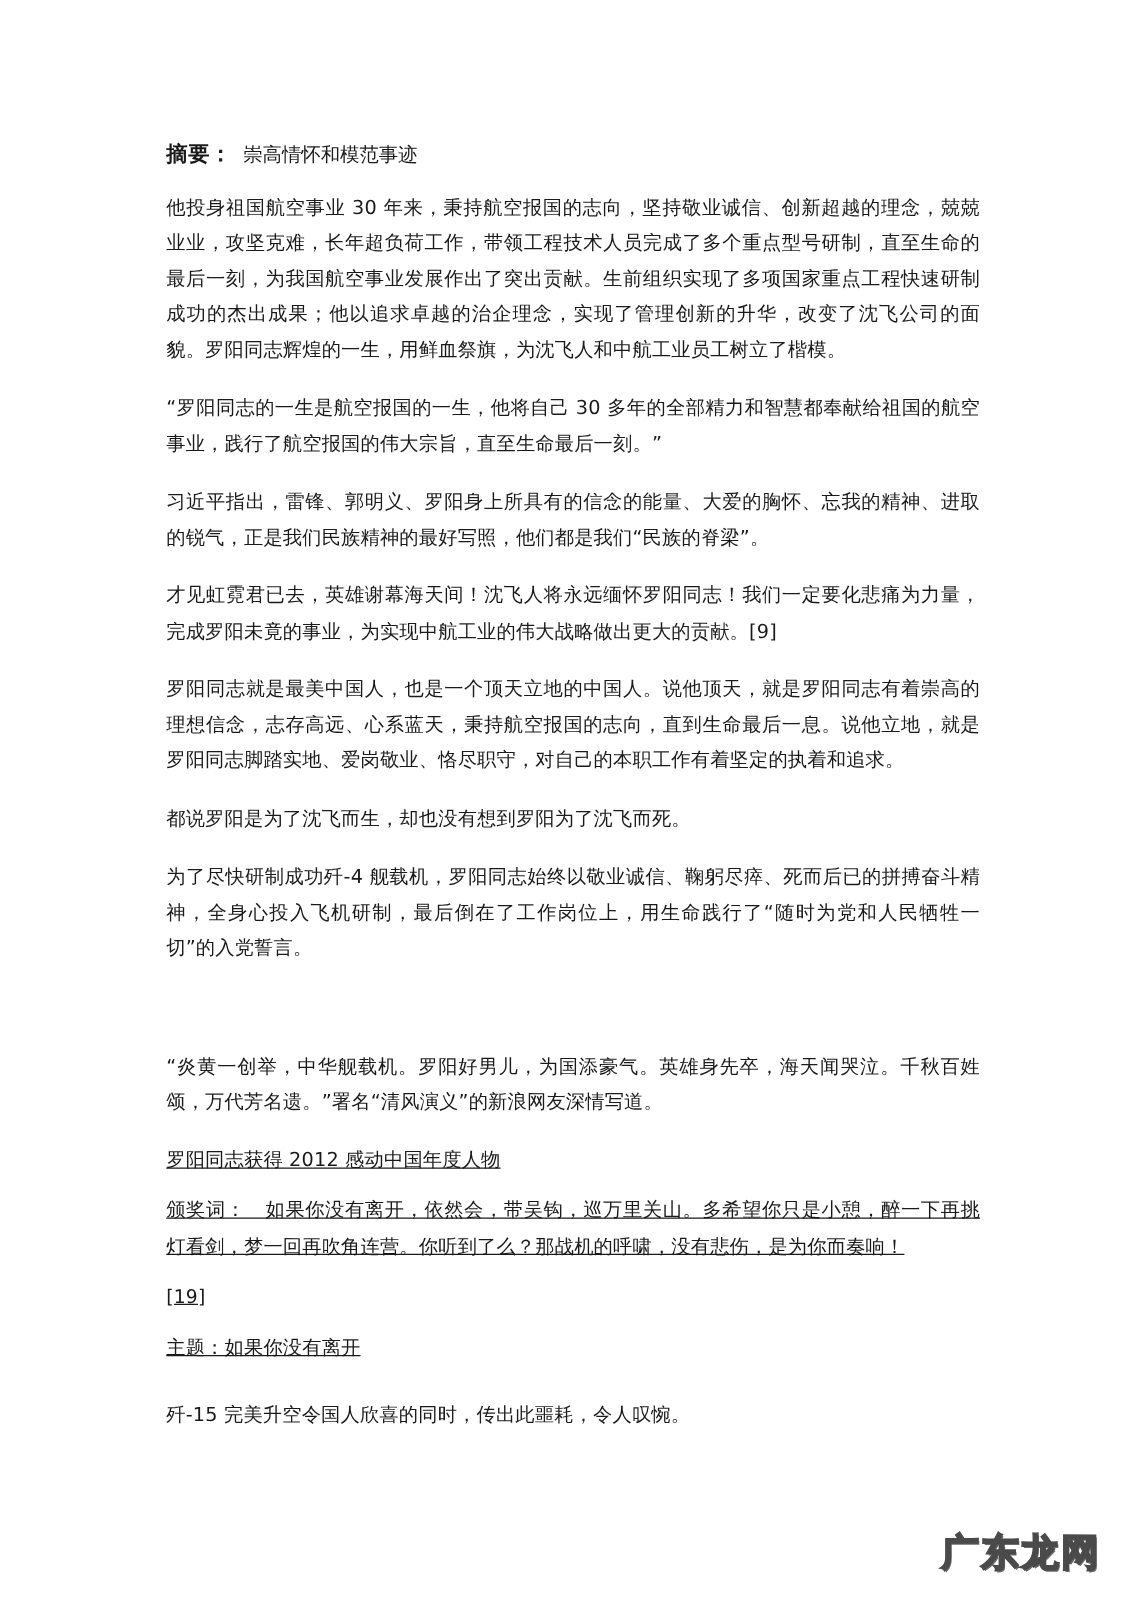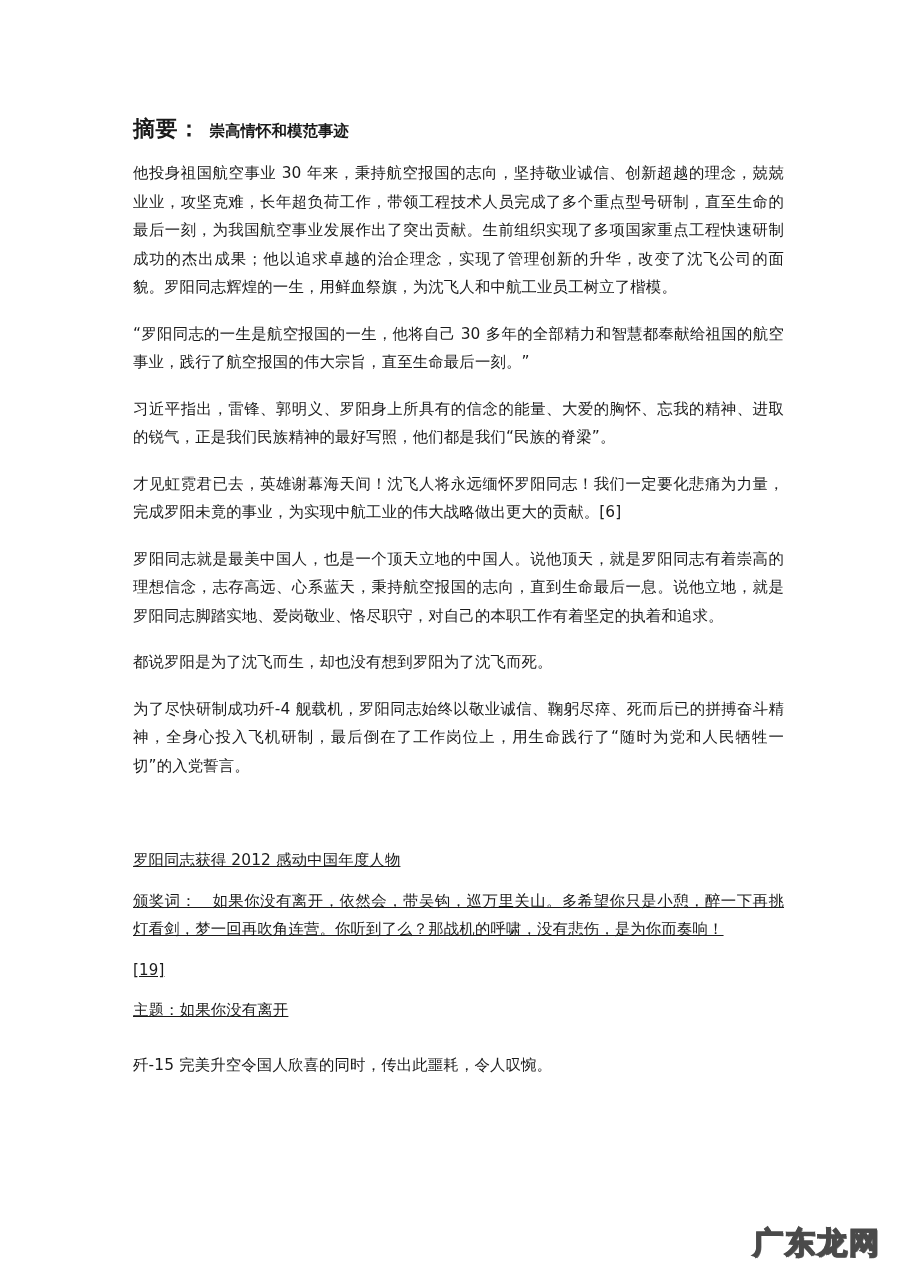--- a/index.html
+++ b/index.html
@@ -35,26 +35,26 @@
 
   
   .abstract-head {
     font-size: 16.5px;
     line-height: 1.5;
     margin: 0 0 14px 0;
     white-space: nowrap;
   }
   .abstract-label {
     font-weight: bold;
-    font-size: 22px;
+    font-size: 17px;
     letter-spacing: 0.5px;
     text-align: right;
   }
   .abstract-value {
-    font-weight: bold;
+    font-weight: normal;
     font-size: 15.5px;
     margin-left: 9px;
   }
 
   
   .para {
     font-size: 15.4px;
     line-height: 28.5px;
     margin: 12px 0 18px 0;
     text-align: justify;
@@ -103,30 +103,31 @@
     <div class="abstract-head">
       <span class="abstract-label">摘要：</span><span class="abstract-value">崇高情怀和模范事迹</span>
     </div>
 
     <p class="para">他投身祖国航空事业 30 年来，秉持航空报国的志向，坚持敬业诚信、创新超越的理念，兢兢业业，攻坚克难，长年超负荷工作，带领工程技术人员完成了多个重点型号研制，直至生命的最后一刻，为我国航空事业发展作出了突出贡献。生前组织实现了多项国家重点工程快速研制成功的杰出成果；他以追求卓越的治企理念，实现了管理创新的升华，改变了沈飞公司的面貌。罗阳同志辉煌的一生，用鲜血祭旗，为沈飞人和中航工业员工树立了楷模。</p>
 
     <p class="para">“罗阳同志的一生是航空报国的一生，他将自己 30 多年的全部精力和智慧都奉献给祖国的航空事业，践行了航空报国的伟大宗旨，直至生命最后一刻。”</p>
 
     <p class="para">习近平指出，雷锋、郭明义、罗阳身上所具有的信念的能量、大爱的胸怀、忘我的精神、进取的锐气，正是我们民族精神的最好写照，他们都是我们“民族的脊梁”。</p>
 
-    <p class="para">才见虹霓君已去，英雄谢幕海天间！沈飞人将永远缅怀罗阳同志！我们一定要化悲痛为力量，完成罗阳未竟的事业，为实现中航工业的伟大战略做出更大的贡献。[6]</p>
+    <p class="para">才见虹霓君已去，英雄谢幕海天间！沈飞人将永远缅怀罗阳同志！我们一定要化悲痛为力量，完成罗阳未竟的事业，为实现中航工业的伟大战略做出更大的贡献。[9]</p>
 
     <p class="para">罗阳同志就是最美中国人，也是一个顶天立地的中国人。说他顶天，就是罗阳同志有着崇高的理想信念，志存高远、心系蓝天，秉持航空报国的志向，直到生命最后一息。说他立地，就是罗阳同志脚踏实地、爱岗敬业、恪尽职守，对自己的本职工作有着坚定的执着和追求。</p>
 
     <p class="para">都说罗阳是为了沈飞而生，却也没有想到罗阳为了沈飞而死。</p>
 
     <p class="para">为了尽快研制成功歼-4 舰载机，罗阳同志始终以敬业诚信、鞠躬尽瘁、死而后已的拼搏奋斗精神，全身心投入飞机研制，最后倒在了工作岗位上，用生命践行了“随时为党和人民牺牲一切”的入党誓言。</p>
 
     <div class="spacer-lg"></div>
 
+    <p class="para">“炎黄一创举，中华舰载机。罗阳好男儿，为国添豪气。英雄身先卒，海天闻哭泣。千秋百姓颂，万代芳名遗。”署名“清风演义”的新浪网友深情写道。</p>
 
     <div class="line-block">
       <p class="para">罗阳同志获得 2012 感动中国年度人物</p>
 
       <p class="para">颁奖词：　如果你没有离开，依然会，带吴钩，巡万里关山。多希望你只是小憩，醉一下再挑灯看剑，梦一回再吹角连营。你听到了么？那战机的呼啸，没有悲伤，是为你而奏响！</p>
 
       <p class="para ref">[19]</p>
 
       <p class="para">主题：如果你没有离开</p>
     </div>

